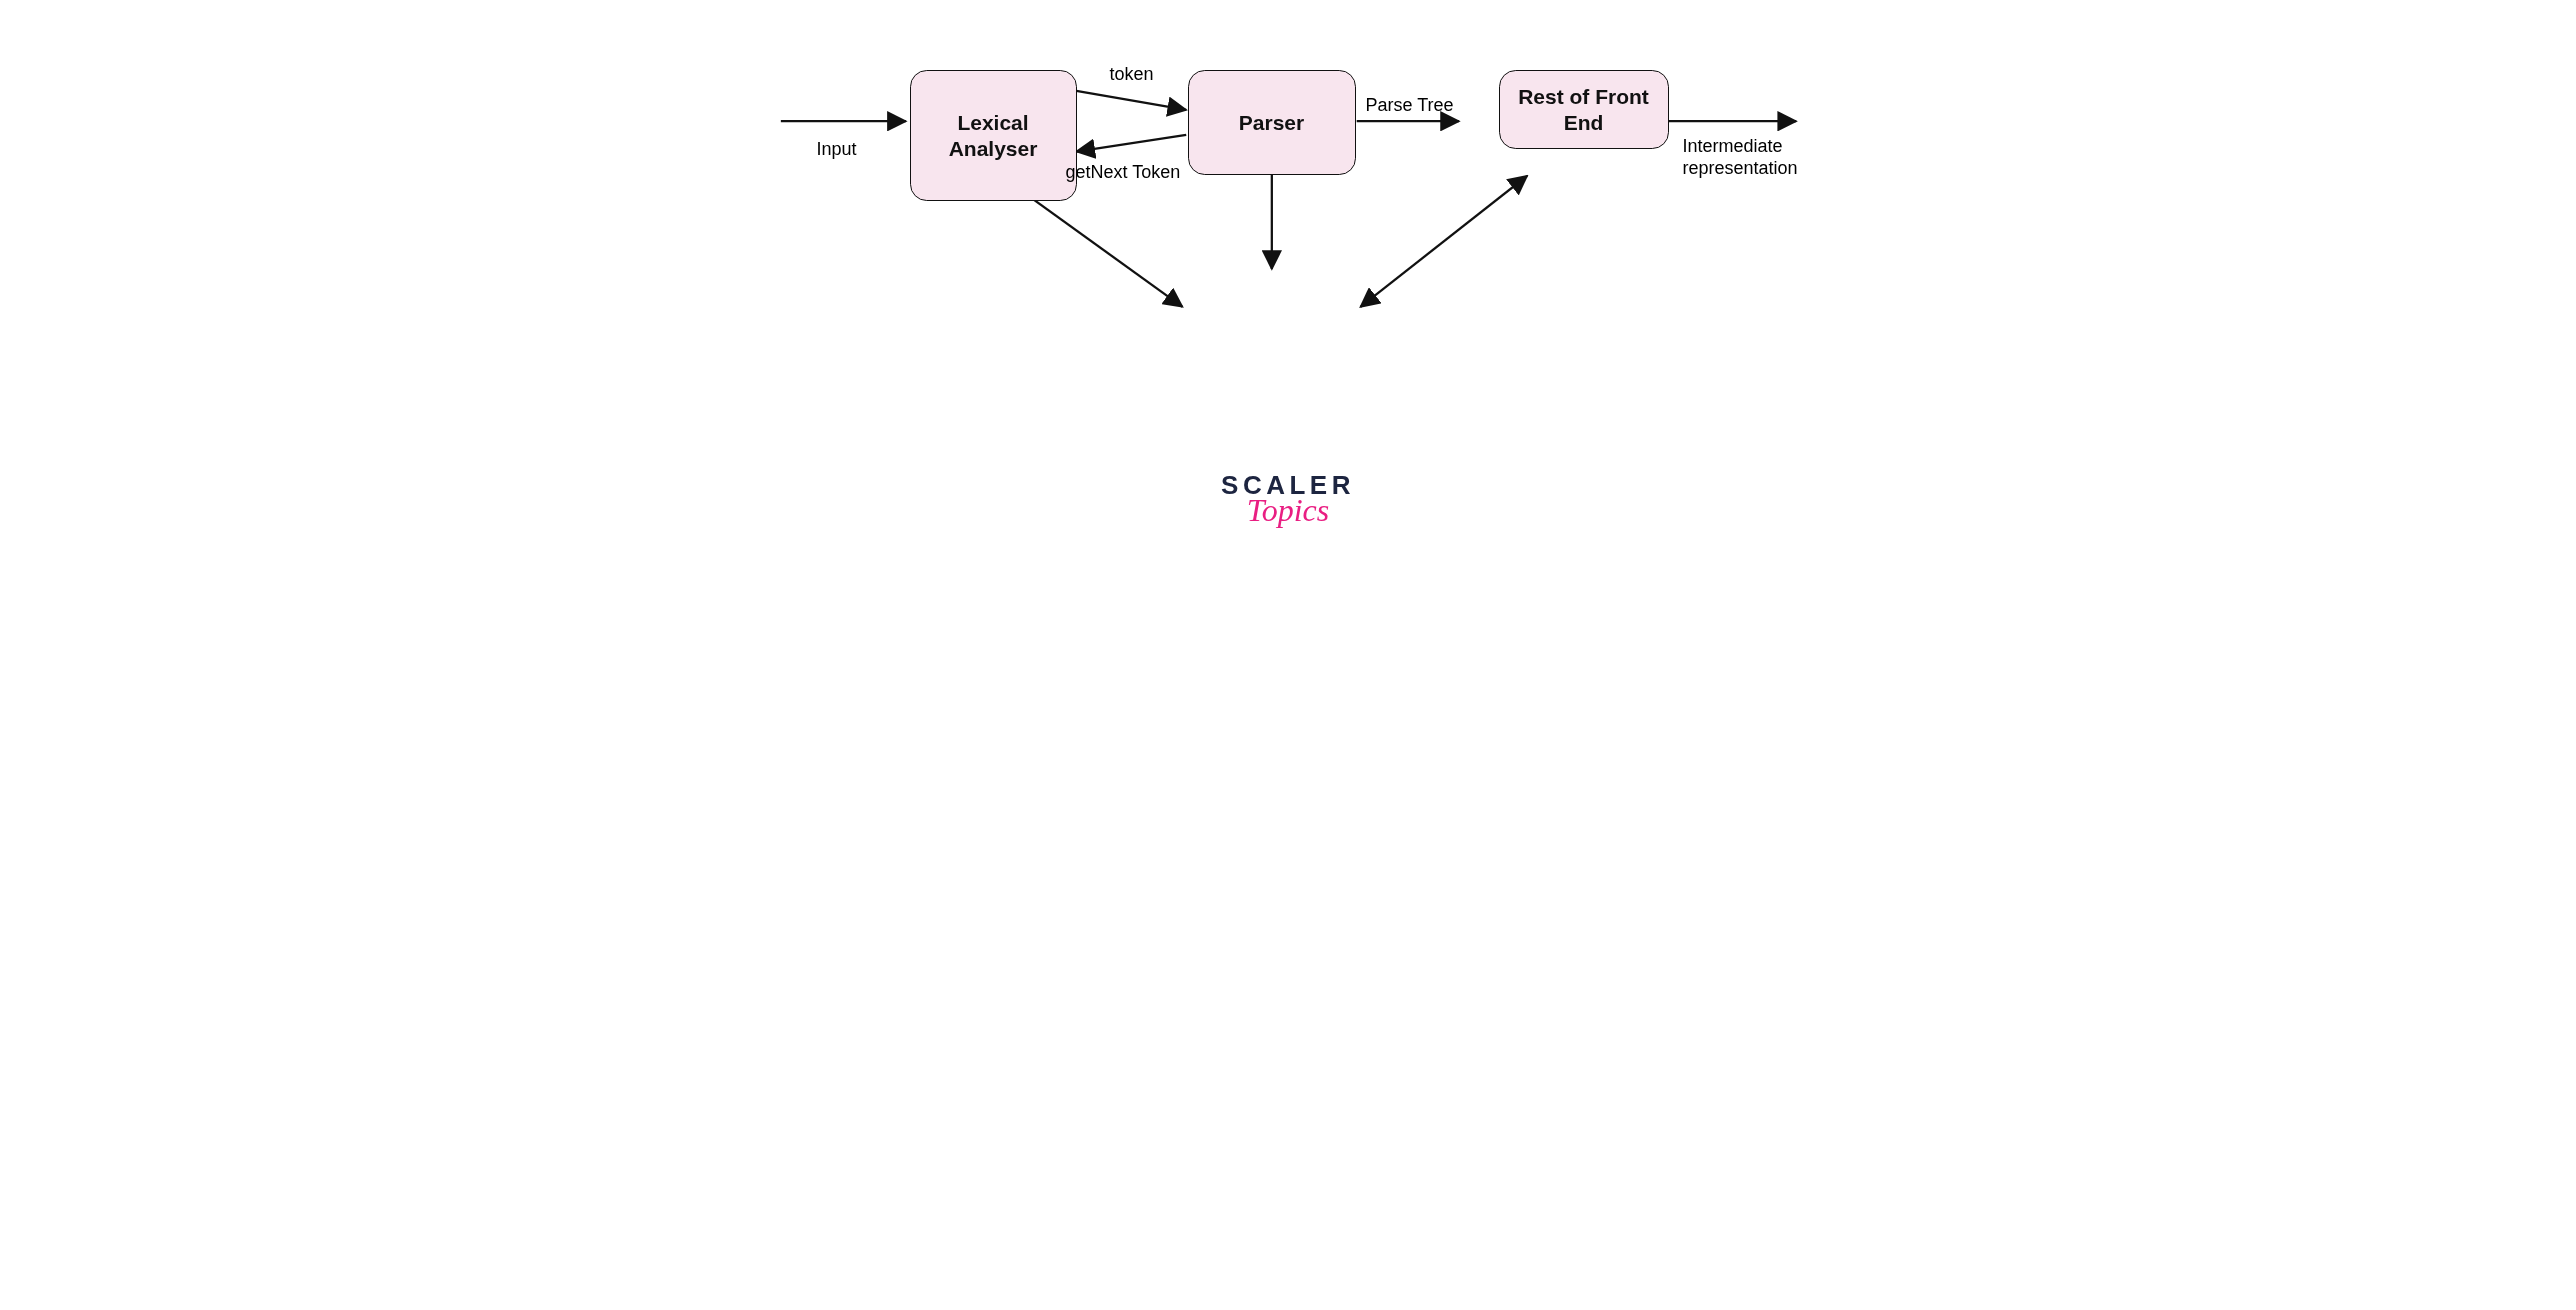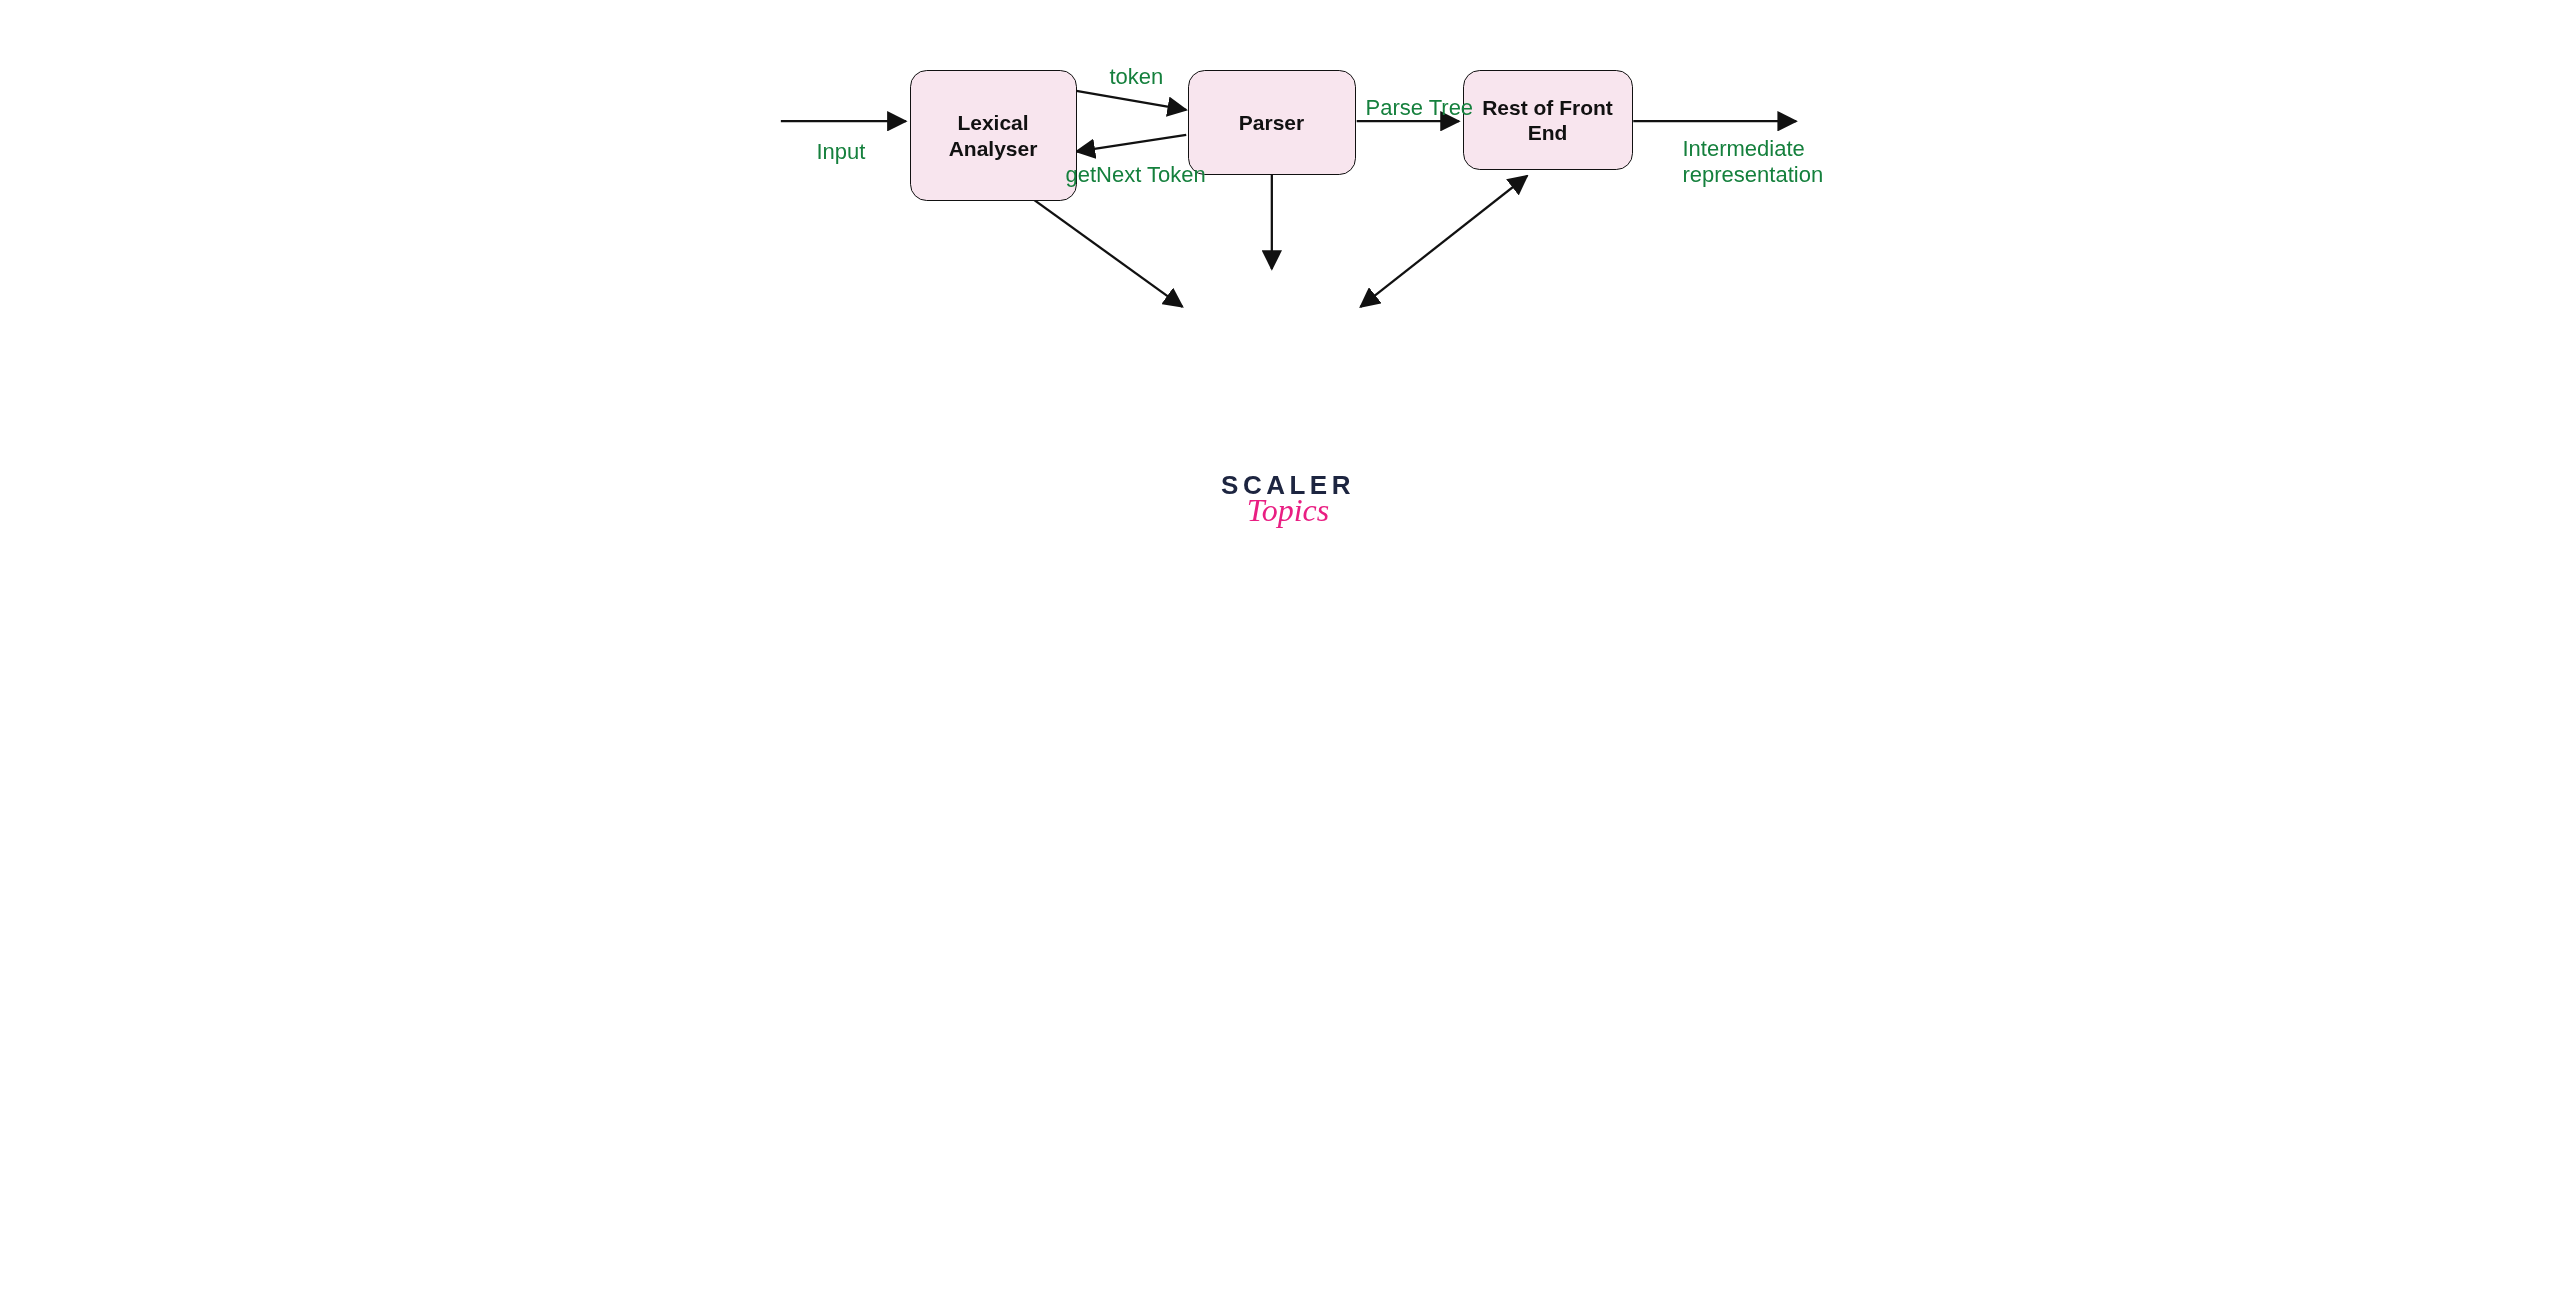--- a/index.html
+++ b/index.html
@@ -28,22 +28,22 @@
     text-align: center;
     font-weight: 700;
     font-size: 21px;
     color: #111;
     box-sizing: border-box;
     padding: 7.6px 15px;
     line-height: 1.2;
   }
   .label {
     position: absolute;
-    font-size: 22px;
-    color: #15803d;
+    font-size: 18px;
+    color: #000000;
     white-space: nowrap;
   }
   .label.multi {
     white-space: normal;
     text-align: left;
     line-height: 1.2;
   }
   svg.edges {
     position: absolute;
     left: 0;
@@ -103,21 +103,21 @@
   </svg>
 
   <div class="node" style="left:205px; top:70px; width:167px; height:131px;">
     <span>Lexical Analyser</span>
   </div>
 
   <div class="node" style="left:483px; top:70px; width:168px; height:105px;">
     <span>Parser</span>
   </div>
 
-  <div class="node" style="left:758px; top:70px; width:170px; height:100px;">
+  <div class="node" style="left:794px; top:70px; width:170px; height:79px;">
     <span>Rest of Front End</span>
   </div>
 
 
   <div class="label" style="left:112px; top:95px;margin-top:44px;">Input</div>
 
   <div class="label" style="left:405px; top:64px;">token</div>
 
   <div class="label" style="left:361px; top:162px;">getNext Token</div>
 

